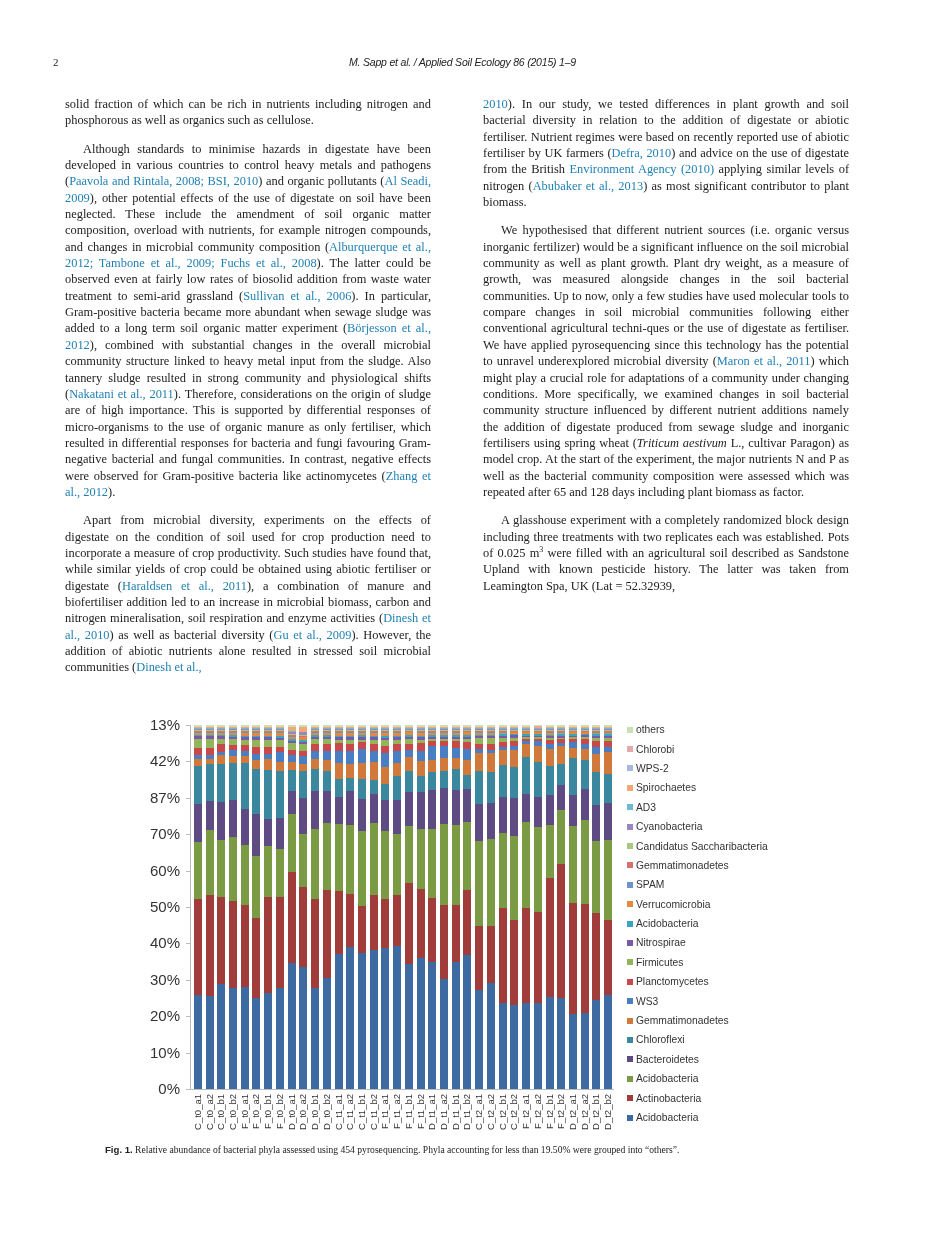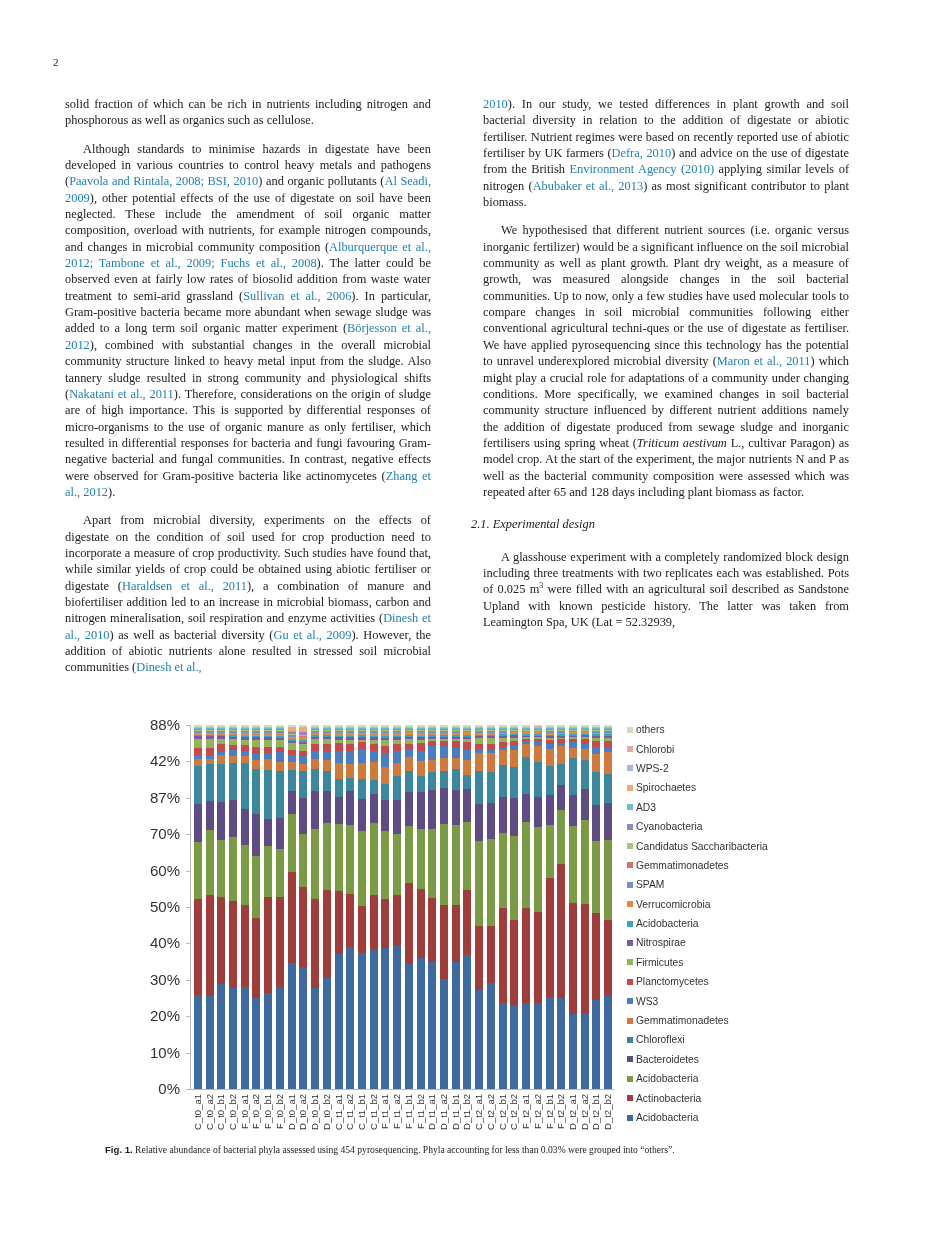--- a/index.html
+++ b/index.html
@@ -29,32 +29,32 @@
   .leg-item{height:19.4px;font-size:10.3px;color:#333;display:flex;align-items:center;}
   .leg-sw{width:6px;height:6px;margin-right:3px;flex:none;}
   .caption{position:absolute;left:105px;top:1144px;width:720px;font-size:9.6px;font-family:"Liberation Serif","DejaVu Serif",serif;}
   .caption b{font-family:"Liberation Sans","DejaVu Sans",sans-serif;}
 </style>
 </head>
 <body>
 
 <div class="header">
   <span class="pg">2</span>
+  <span class="jr">M. Sapp et al. / Applied Soil Ecology 86 (2015) 1–9</span>
 </div>
 
 <div class="col left">
   <p><span>solid fraction of which can be rich in nutrients including nitrogen and phosphorous as well as organics such as cellulose.</span></p>
   <p class="ind"><span>Although standards to minimise hazards in digestate have been developed in various countries to control heavy metals and pathogens (</span><span class="cite">Paavola and Rintala, 2008; BSI, 2010</span><span>) and organic pollutants (</span><span class="cite">Al Seadi, 2009</span><span>), other potential effects of the use of digestate on soil have been neglected. These include the amendment of soil organic matter composition, overload with nutrients, for example nitrogen compounds, and changes in microbial community composition (</span><span class="cite">Alburquerque et al., 2012; Tambone et al., 2009; Fuchs et al., 2008</span><span>). The latter could be observed even at fairly low rates of biosolid addition from waste water treatment to semi-arid grassland (</span><span class="cite">Sullivan et al., 2006</span><span>). In particular, Gram-positive bacteria became more abundant when sewage sludge was added to a long term soil organic matter experiment (</span><span class="cite">Börjesson et al., 2012</span><span>), combined with substantial changes in the overall microbial community structure linked to heavy metal input from the sludge. Also tannery sludge resulted in strong community and physiological shifts (</span><span class="cite">Nakatani et al., 2011</span><span>). Therefore, considerations on the origin of sludge are of high importance. This is supported by differential responses of micro-organisms to the use of organic manure as only fertiliser, which resulted in differential responses for bacteria and fungi favouring Gram-negative bacterial and fungal communities. In contrast, negative effects were observed for Gram-positive bacteria like actinomycetes (</span><span class="cite">Zhang et al., 2012</span><span>).</span></p>
   <p class="ind"><span>Apart from microbial diversity, experiments on the effects of digestate on the condition of soil used for crop production need to incorporate a measure of crop productivity. Such studies have found that, while similar yields of crop could be obtained using abiotic fertiliser or digestate (</span><span class="cite">Haraldsen et al., 2011</span><span>), a combination of manure and biofertiliser addition led to an increase in microbial biomass, carbon and nitrogen mineralisation, soil respiration and enzyme activities (</span><span class="cite">Dinesh et al., 2010</span><span>) as well as bacterial diversity (</span><span class="cite">Gu et al., 2009</span><span>). However, the addition of abiotic nutrients alone resulted in stressed soil microbial communities (</span><span class="cite">Dinesh et al.,</span></p>
 </div>
 
 <div class="col right">
   <p><span class="cite">2010</span><span>). In our study, we tested differences in plant growth and soil bacterial diversity in relation to the addition of digestate or abiotic fertiliser. Nutrient regimes were based on recently reported use of abiotic fertiliser by UK farmers (</span><span class="cite">Defra, 2010</span><span>) and advice on the use of digestate from the British </span><span class="cite">Environment Agency (2010)</span><span> applying similar levels of nitrogen (</span><span class="cite">Abubaker et al., 2013</span><span>) as most significant contributor to plant biomass.</span></p>
   <p class="ind"><span>We hypothesised that different nutrient sources (i.e. organic versus inorganic fertilizer) would be a significant influence on the soil microbial community as well as plant growth. Plant dry weight, as a measure of growth, was measured alongside changes in the soil bacterial communities. Up to now, only a few studies have used molecular tools to compare changes in soil microbial communities following either conventional agricultural techni-ques or the use of digestate as fertiliser. We have applied pyrosequencing since this technology has the potential to unravel underexplored microbial diversity (</span><span class="cite">Maron et al., 2011</span><span>) which might play a crucial role for adaptations of a community under changing conditions. More specifically, we examined changes in soil bacterial community structure influenced by different nutrient additions namely the addition of digestate produced from sewage sludge and inorganic fertilisers using spring wheat (</span><i>Triticum aestivum</i><span> L., cultivar Paragon) as model crop. At the start of the experiment, the major nutrients N and P as well as the bacterial community composition were assessed which was repeated after 65 and 128 days including plant biomass as factor.</span></p>
-  <div class="subsec">2.1. Experimental design</div>
   <p class="ind"><span>A glasshouse experiment with a completely randomized block design including three treatments with two replicates each was established. Pots of 0.025 m</span><sup>3</sup><span> were filled with an agricultural soil described as Sandstone Upland with known pesticide history. The latter was taken from Leamington Spa, UK (Lat = 52.32939,</span></p>
 </div>
 
 <div class="chart">
   <div id="yticks">
       <div class="ytick" style="top: 370px;">0%</div>
       <div class="tickmark" style="top: 379px;"></div>
       <div class="ytick" style="top: 333.6px;">10%</div>
       <div class="tickmark" style="top: 342.6px;"></div>
       <div class="ytick" style="top: 297.2px;">20%</div>
@@ -66,21 +66,21 @@
       <div class="ytick" style="top: 188px;">50%</div>
       <div class="tickmark" style="top: 197px;"></div>
       <div class="ytick" style="top: 151.6px;">60%</div>
       <div class="tickmark" style="top: 160.6px;"></div>
       <div class="ytick" style="top: 115.2px;">70%</div>
       <div class="tickmark" style="top: 124.2px;"></div>
       <div class="ytick" style="top: 78.8px;">87%</div>
       <div class="tickmark" style="top: 87.8px;"></div>
       <div class="ytick" style="top: 42.4px;">42%</div>
       <div class="tickmark" style="top: 51.4px;"></div>
-      <div class="ytick" style="top: 6px;">88%</div>
+      <div class="ytick" style="top: 6px;">13%</div>
       <div class="tickmark" style="top: 15px;"></div>
     </div>
   <div class="yaxis"></div>
   <div class="xaxis"></div>
   <div class="bars" id="bars">
       <div class="bar" style="left: 1.86111px;">
         <div class="seg" style="background: rgb(61, 106, 160); height: 93.8889px;"></div>
         <div class="seg" style="background: rgb(160, 60, 58); height: 95.6944px;"></div>
         <div class="seg" style="background: rgb(122, 154, 67); height: 57.7778px;"></div>
         <div class="seg" style="background: rgb(94, 75, 131); height: 37.9167px;"></div>
@@ -1028,14 +1028,14 @@
         <span>Actinobacteria</span>
       </div>
       <div class="leg-item">
         <span class="leg-sw" style="background: rgb(61, 106, 160);"></span>
         <span>Acidobacteria</span>
       </div>
     </div>
 </div>
 
 <div class="caption">
-  <b>Fig. 1.</b><span> Relative abundance of bacterial phyla assessed using 454 pyrosequencing. Phyla accounting for less than 0.03% were grouped into “others”.</span>
+  <b>Fig. 1.</b><span> Relative abundance of bacterial phyla assessed using 454 pyrosequencing. Phyla accounting for less than 19.50% were grouped into “others”.</span>
 </div>
 
 </body></html>

